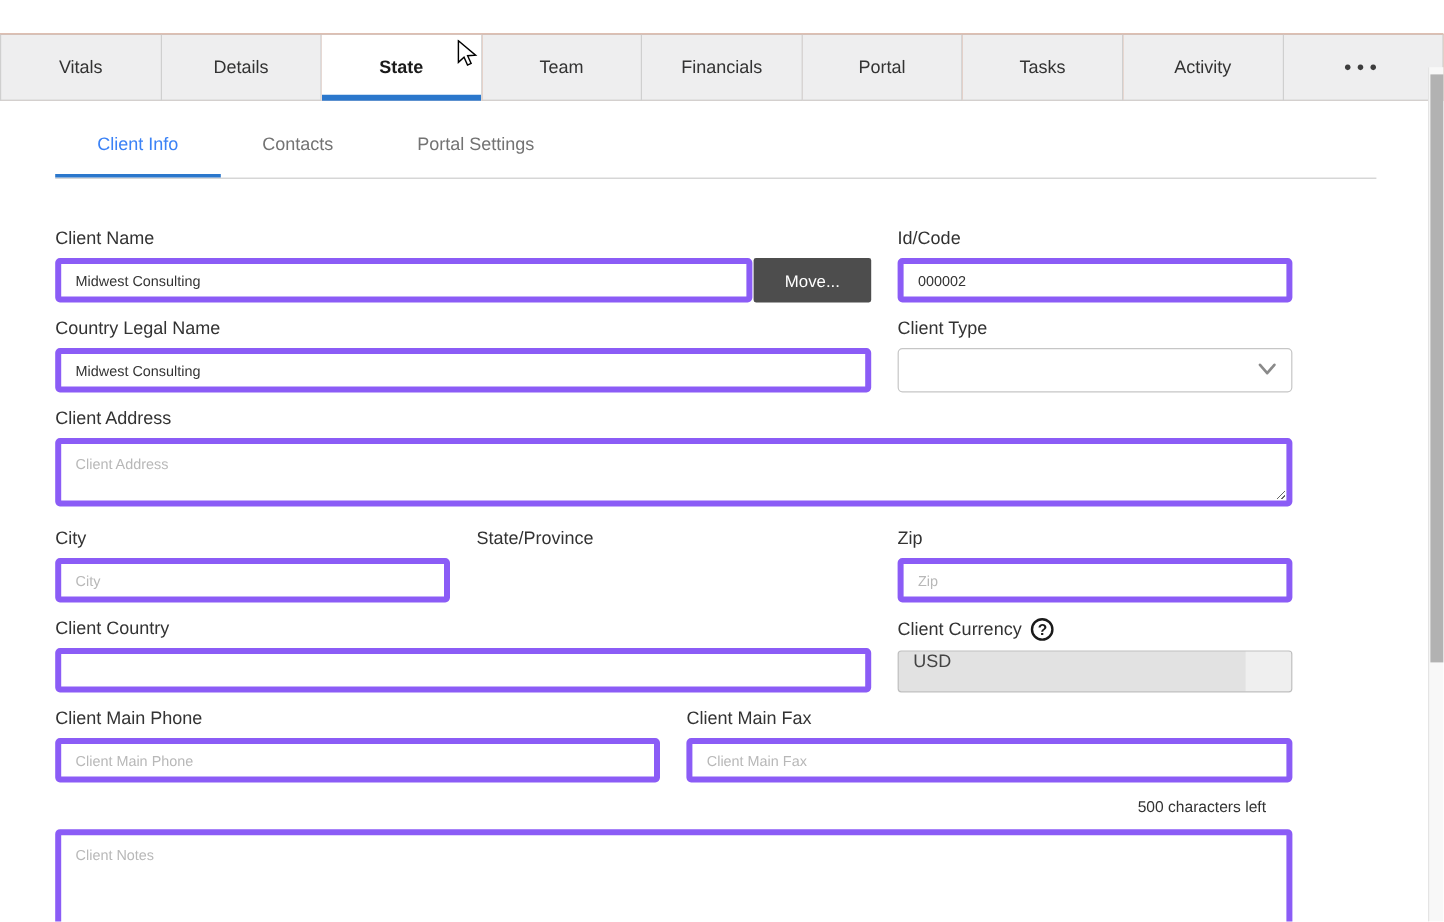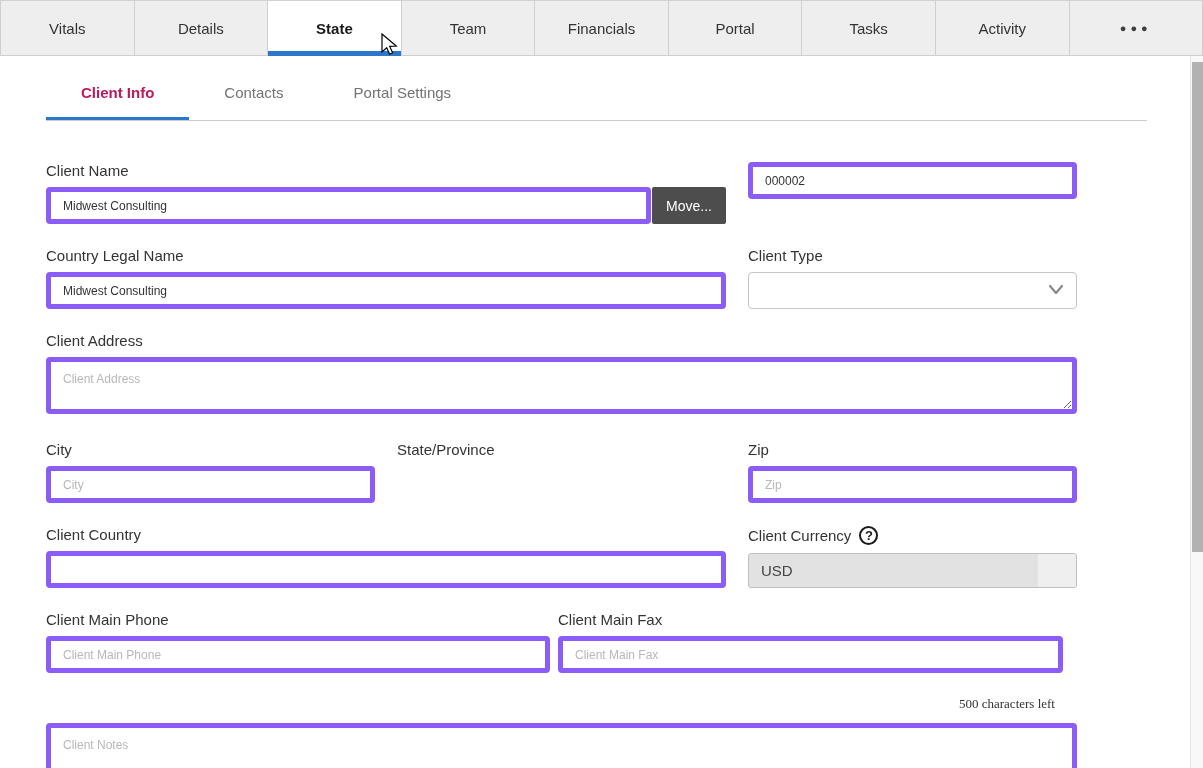--- a/index.html
+++ b/index.html
@@ -11,20 +11,21 @@
     position: relative;
     color: #333;
   }
 
   
   .tabbar {
     display: flex;
     height: 56px;
     border-top: 1px solid #d2d2d2;
     background: #c2410c;
+    margin-top: 28px;
   }
   .tab {
     flex: 1;
     display: flex;
     align-items: center;
     justify-content: center;
     font-size: 15px;
     color: #333;
     background: #eeeeef;
     border-right: 1px solid #cfcfcf;
@@ -50,37 +51,37 @@
     border-bottom: 1px solid #cccccc;
   }
   .subtab {
     padding: 8px 35px 19px 35px;
     font-size: 15px;
     color: #737373;
     cursor: pointer;
     white-space: nowrap;
   }
   .subtab.active {
-    font-weight: bold;
-    color: #be185d;
+    font-weight: normal;
+    color: #3b82f6;
     box-shadow: inset 0 -3px 0 #2b77cc;
   }
 
   
   .form { margin: 41px 0 0 46px; width: 1031px; }
-  .row { margin-bottom: 23px; }
+  .row { margin-bottom: 13px; }
   .grid3 {
     display: grid;
     grid-template-columns: 329px 329px 329px;
     column-gap: 22px;
   }
   .grid2 {
     display: grid;
     grid-template-columns: 504px 505px;
-    column-gap: 8px;
+    column-gap: 22px;
   }
   .span2 { grid-column: span 2; }
 
   .field-label {
     display: block;
     font-size: 15px;
     color: #333;
     margin-bottom: 8px;
     line-height: 17px;
   }
@@ -105,21 +106,21 @@
     padding: 8px 12px;
     resize: both;
     line-height: 18px;
   }
   textarea.notes { height: 100px; }
 
   
   .name-group { display: flex; align-items: stretch; }
   .name-group input { flex: 1; }
   .move-btn {
-    width: 74px;
+    width: 98px;
     margin-left: 1px;
     background: #4d4d4d;
     color: #ffffff;
     border: none;
     border-radius: 2px;
     font-family: "Liberation Sans", sans-serif;
     font-size: 14px;
     cursor: pointer;
     height: 37px;
   }
@@ -142,21 +143,20 @@
 
   
   .currency-field {
     position: relative;
     width: 100%;
     height: 35px;
     background: #e2e2e2;
     border: 1px solid #bfbfbf;
     border-radius: 3px;
     display: flex;
-    align-items: center;
     padding: 0 12px;
     font-size: 15px;
     color: #444;
     overflow: hidden;
   }
   .currency-cap {
     position: absolute;
     right: 0; top: 0; bottom: 0;
     width: 38px;
     background: #efefef;
@@ -177,21 +177,20 @@
     line-height: 1;
   }
 
   
   .char-count {
     text-align: right;
     padding-right: 22px;
     font-size: 13px;
     color: #333;
     margin-top: 6px;
-    font-family: Liberation Serif, serif;
   }
   .notes-wrap { margin-top: 11px; }
 
   
   .scroll-track {
     position: absolute;
     top: 56px; right: 0; bottom: 0;
     width: 13px;
     background: #f8f8f8;
     border-left: 1px solid #e4e4e4;
@@ -237,20 +236,21 @@
 
   <div class="row grid3">
     <div class="span2">
       <label class="field-label">Client Name</label>
       <div class="name-group">
         <input type="text" value="Midwest Consulting" style="">
         <button class="move-btn">Move...</button>
       </div>
     </div>
     <div>
+      <label class="field-label">Id/Code</label>
       <input type="text" value="000002" style="">
     </div>
   </div>
 
   <div class="row grid3">
     <div class="span2">
       <label class="field-label">Country Legal Name</label>
       <input type="text" value="Midwest Consulting" style="">
     </div>
     <div>

